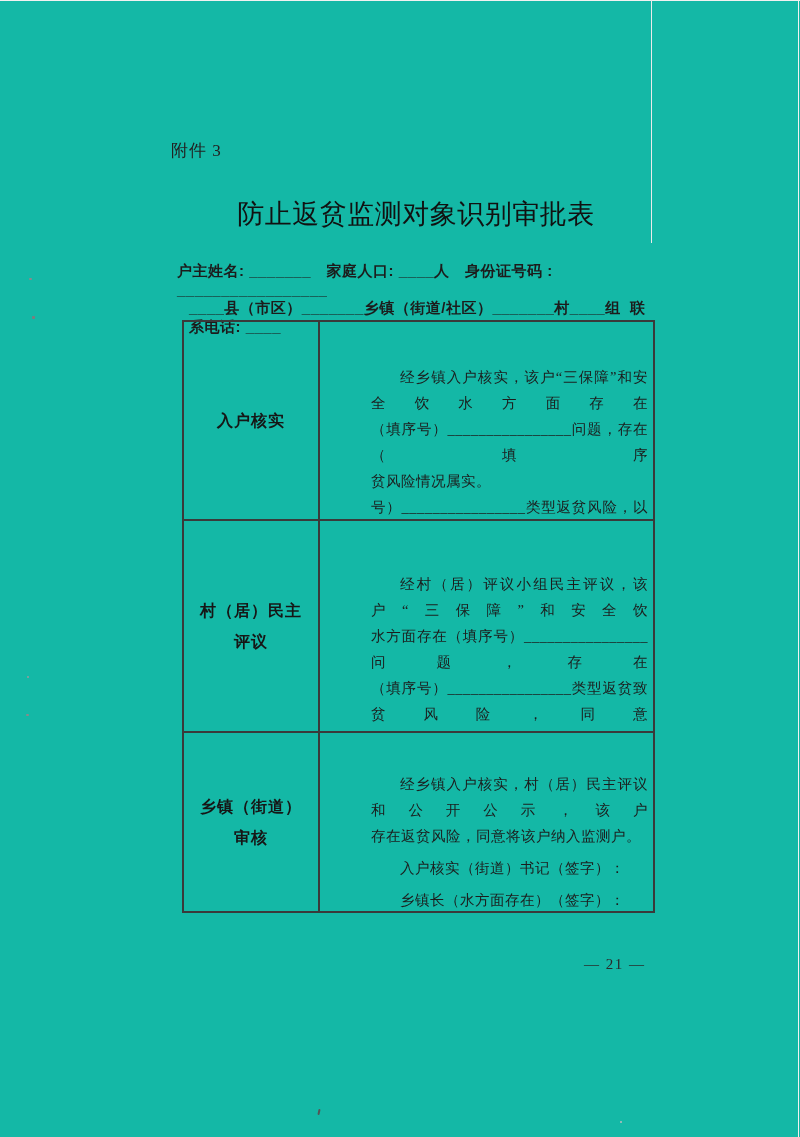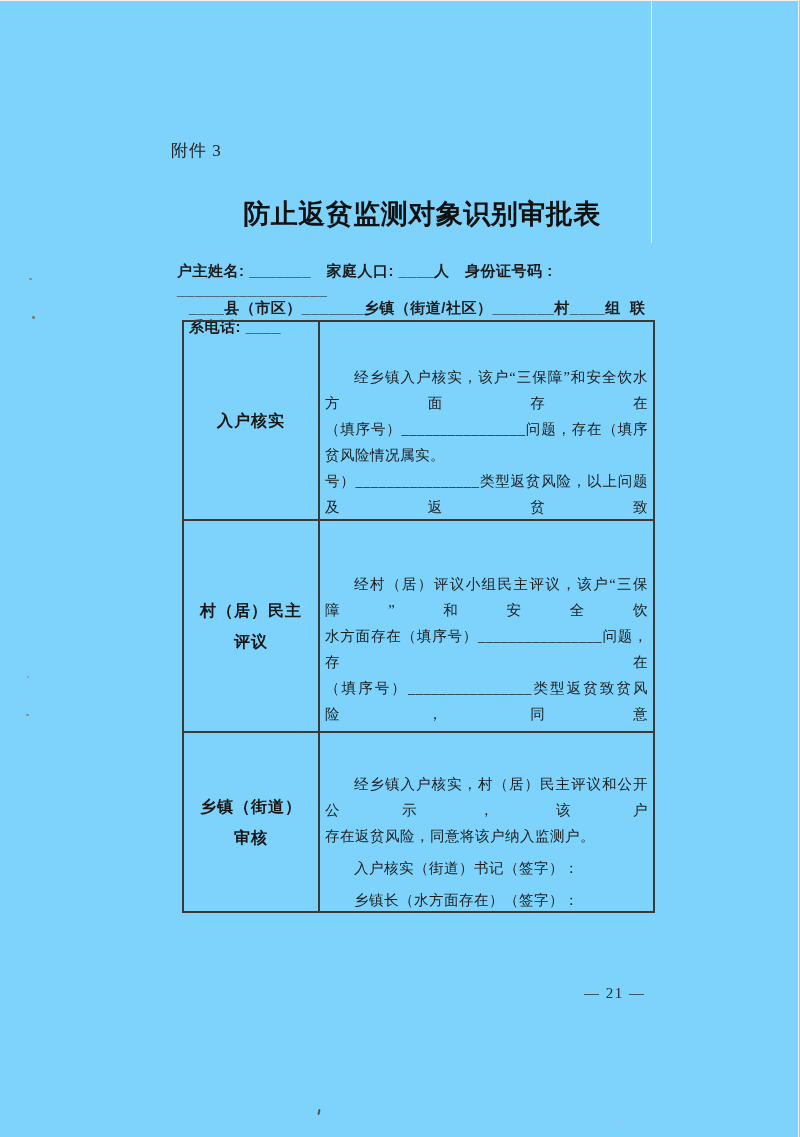--- a/index.html
+++ b/index.html
@@ -1,21 +1,21 @@
 <!DOCTYPE html>
 <html><head>
 <meta charset="utf-8">
 <style>
   * { margin: 0; padding: 0; box-sizing: border-box; }
   html, body { background: #ffffff; }
   .canvas {
     position: relative;
     width: 800px;
     height: 1137px;
-    background: #7dd3fc;
+    background: #14b8a6;
     overflow: hidden;
     font-family: "Liberation Serif", "DejaVu Serif", serif;
     color: #1e1e1e;
   }
   
   .top-hairline { position: absolute; left: 0; top: 0; width: 100%; height: 1px; background: #f1f1f1; }
   .fold-line { position: absolute; left: 651px; top: 0; width: 1px; height: 243px; background: #ebebeb; }
   .right-edge-line { position: absolute; right: 1px; top: 0; width: 1px; height: 100%; background: #f2f2f2; }
   .speck { position: absolute; background: #8a8a8a; border-radius: 1px; }
   .speck.s1 { left: 29px; top: 278px; width: 3px; height: 2px; }
@@ -23,22 +23,22 @@
   .speck.s3 { left: 27px; top: 676px; width: 2px; height: 2px; background: #9a9a9a; }
   .speck.s4 { left: 26px; top: 714px; width: 3px; height: 2px; }
   .speck.s5 { left: 318px; top: 1109px; width: 2px; height: 6px; background: #555; transform: rotate(12deg); }
   .speck.s6 { left: 620px; top: 1121px; width: 2px; height: 2px; background: #bdbdbd; }
   
   .attachment-label {
     position: absolute; left: 171px; top: 139px;
     font-size: 17px; letter-spacing: 1px; color: #222;
   }
   .doc-title {
-    position: absolute; left: 182px; top: 196px; width: 480px;
-    text-align: center; font-size: 27px; font-weight: bold;
+    position: absolute; left: 176px; top: 196px; width: 480px;
+    text-align: center; font-size: 27px; font-weight: normal;
     color: #111; letter-spacing: 0.5px;
     font-family: "Liberation Serif", "DejaVu Serif", serif;
   }
   .hdr-line {
     position: absolute; white-space: pre-wrap;
     font-family: "Liberation Sans", "DejaVu Sans", sans-serif;
     font-weight: bold; font-size: 15px; color: #1c1c1c; letter-spacing: 0.5px;
   }
   .hdr-line.l1 { left: 148px; top: 262px; width: 512px; margin-left: 29px; }
   .hdr-line.l2 { left: 189px; top: 299px; width: 471px; }
@@ -55,36 +55,35 @@
   .t-row.r1 { height: 199px; }
   .t-row.r2 { height: 212px; }
   .t-row.r3 { flex: 1; }
   .label-cell {
     width: 136px; border-right: 2px solid #3a3a3a;
     display: flex; flex-direction: column; justify-content: center; align-items: center;
     font-family: "Liberation Sans", "DejaVu Sans", sans-serif;
     font-weight: bold; font-size: 16px; color: #161616;
     line-height: 31px; text-align: center; letter-spacing: 1px;
   }
-  .content-cell { flex: 1; padding: 0 5px 12px 5px; overflow: hidden; }
+  .content-cell { flex: 1; padding: 0 5px 12px 5px; overflow: hidden; margin-left: 46px; }
   .content-cell .cl {
     font-size: 14.5px; line-height: 26px; color: #1c1c1c;
     letter-spacing: 0.5px;
   }
   .cl.indent { text-indent: 2em; }
   .cl.fill { text-align: justify; text-align-last: justify; }
   .r1 .content-cell { padding-top: 42px; }
   .r2 .content-cell { padding-top: 50px; }
   .r3 .content-cell { padding-top: 38px; }
   .r3 .cl.sig { margin-top: 6px; }
   .page-number {
     position: absolute; left: 584px; top: 956px;
     font-size: 15px; letter-spacing: 1.5px; color: #2a2a2a;
     white-space: pre-wrap;
-    margin-top: 29px;
   }
 </style>
 </head>
 <body>
 
 <div class="canvas">
 
   <div class="top-hairline"></div>
   <div class="fold-line"></div>
   <div class="right-edge-line"></div>

